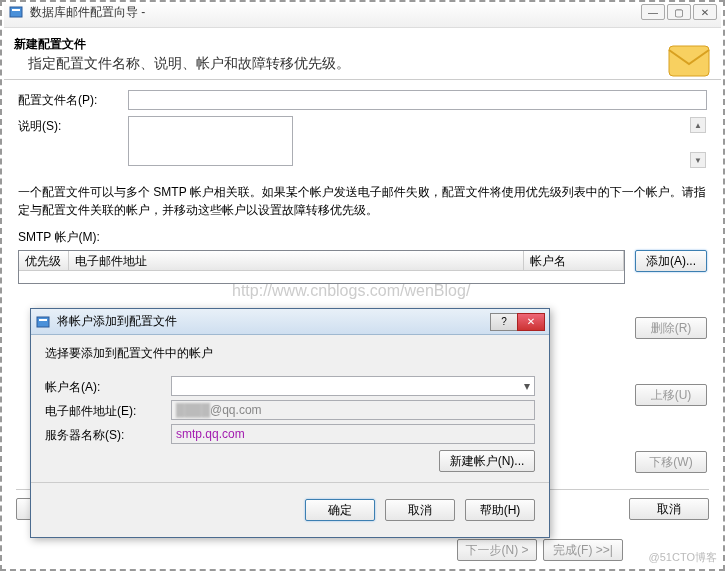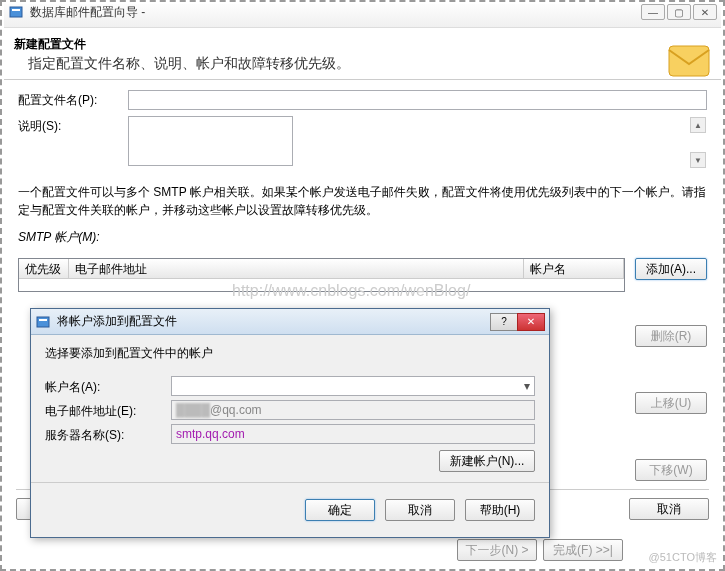--- a/index.html
+++ b/index.html
@@ -18,21 +18,21 @@
 .form-row { display: flex; align-items: flex-start; margin-bottom: 6px; }
 .form-label { width: 110px; padding-top: 2px; color: #000; }
 .form-input { flex: 1; border: 1px solid #abadb3; padding: 2px 4px; height: 20px; background: #fff; }
 .form-textarea { flex: 1; border: 1px solid #abadb3; padding: 2px 4px; height: 50px; background: #fff; resize: none; position: relative; }
 .textarea-wrap { flex: 1; position: relative; }
 .textarea-wrap .scroll-up, .textarea-wrap .scroll-down { position: absolute; right: 1px; width: 16px; height: 16px; background: #f0f0f0; border: 1px solid #ccc; display: flex; align-items: center; justify-content: center; font-size: 8px; color: #666; }
 .textarea-wrap .scroll-up { top: 1px; }
 .textarea-wrap .scroll-down { bottom: 1px; }
 .info-text { margin: 14px 0 10px 0; line-height: 1.5; color: #000; }
 .table-section { margin-top: 6px; }
-.table-label { margin-bottom: 12px; font-style: italic; }
+.table-label { margin-bottom: 4px; }
 .table-wrap { display: flex; gap: 10px; }
 .table { flex: 1; border: 1px solid #828790; background: #fff; height: 34px; }
 .table-header { display: flex; background: linear-gradient(#fff, #e8e8e8); border-bottom: 1px solid #ccc; height: 20px; }
 .table-header .col { padding: 2px 6px; border-right: 1px solid #ccc; }
 .col-priority { width: 50px; }
 .col-name { width: 100px; }
 .col-email { flex: 1; }
 .side-buttons { display: flex; flex-direction: column; gap: 4px; width: 72px; }
 .btn { border: 1px solid #8b8b8b; background: linear-gradient(#fdfdfd, #e8e8e8); padding: 2px 6px; text-align: center; cursor: pointer; height: 22px; line-height: 16px; border-radius: 2px; white-space: nowrap; }
 .btn.highlight { border: 1px solid #3c7fb1; box-shadow: 0 0 2px #7eb4ea; }

